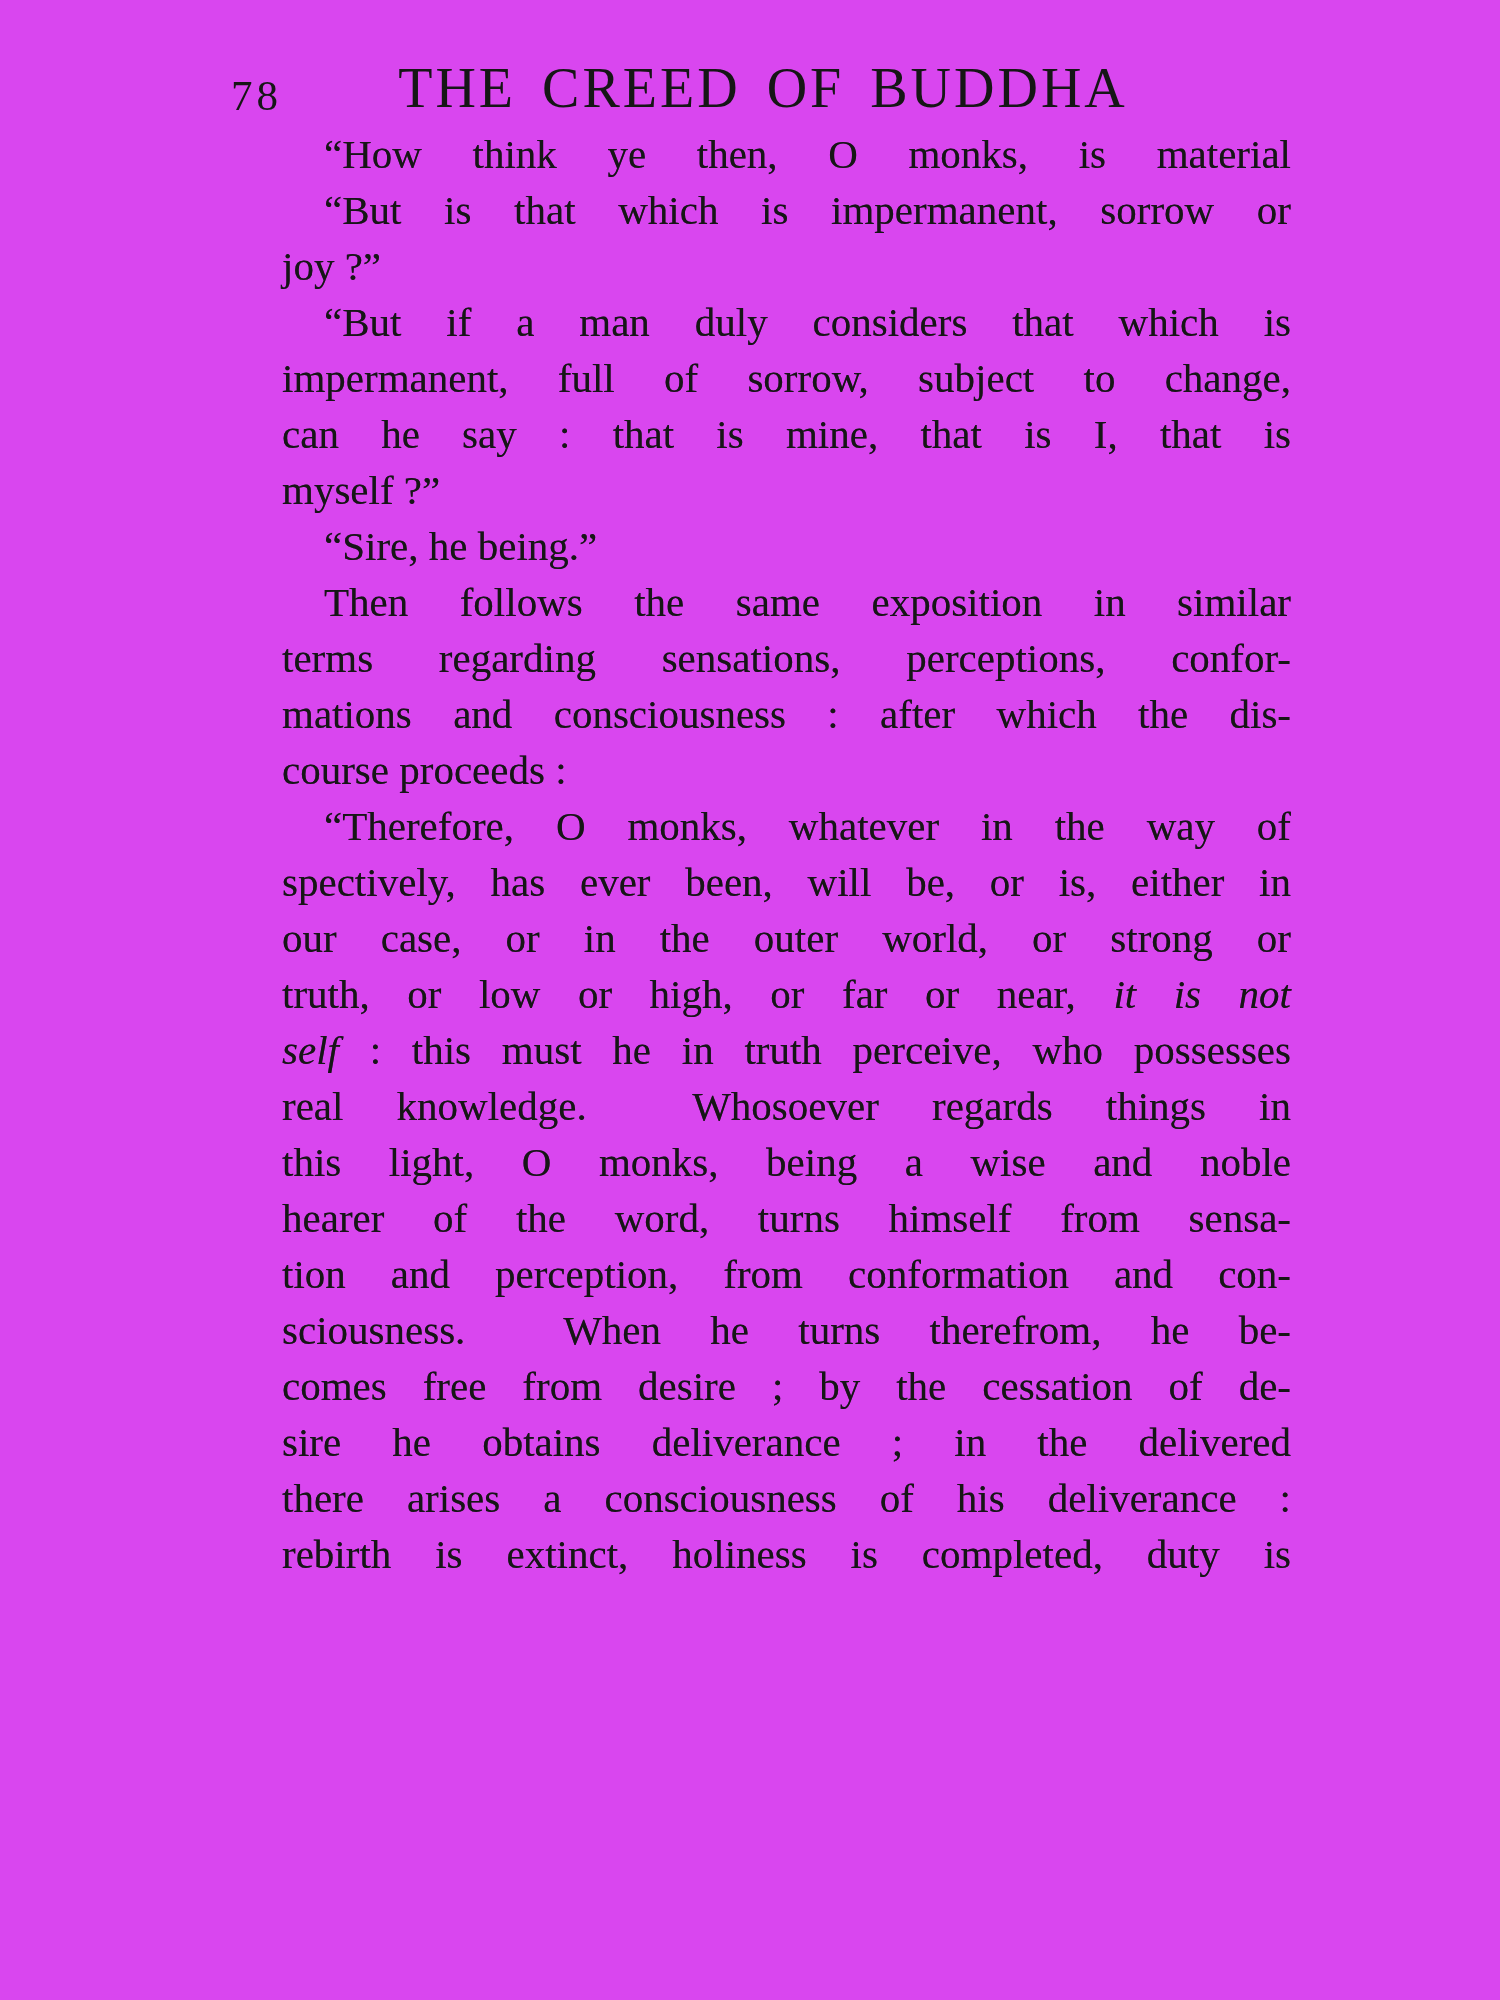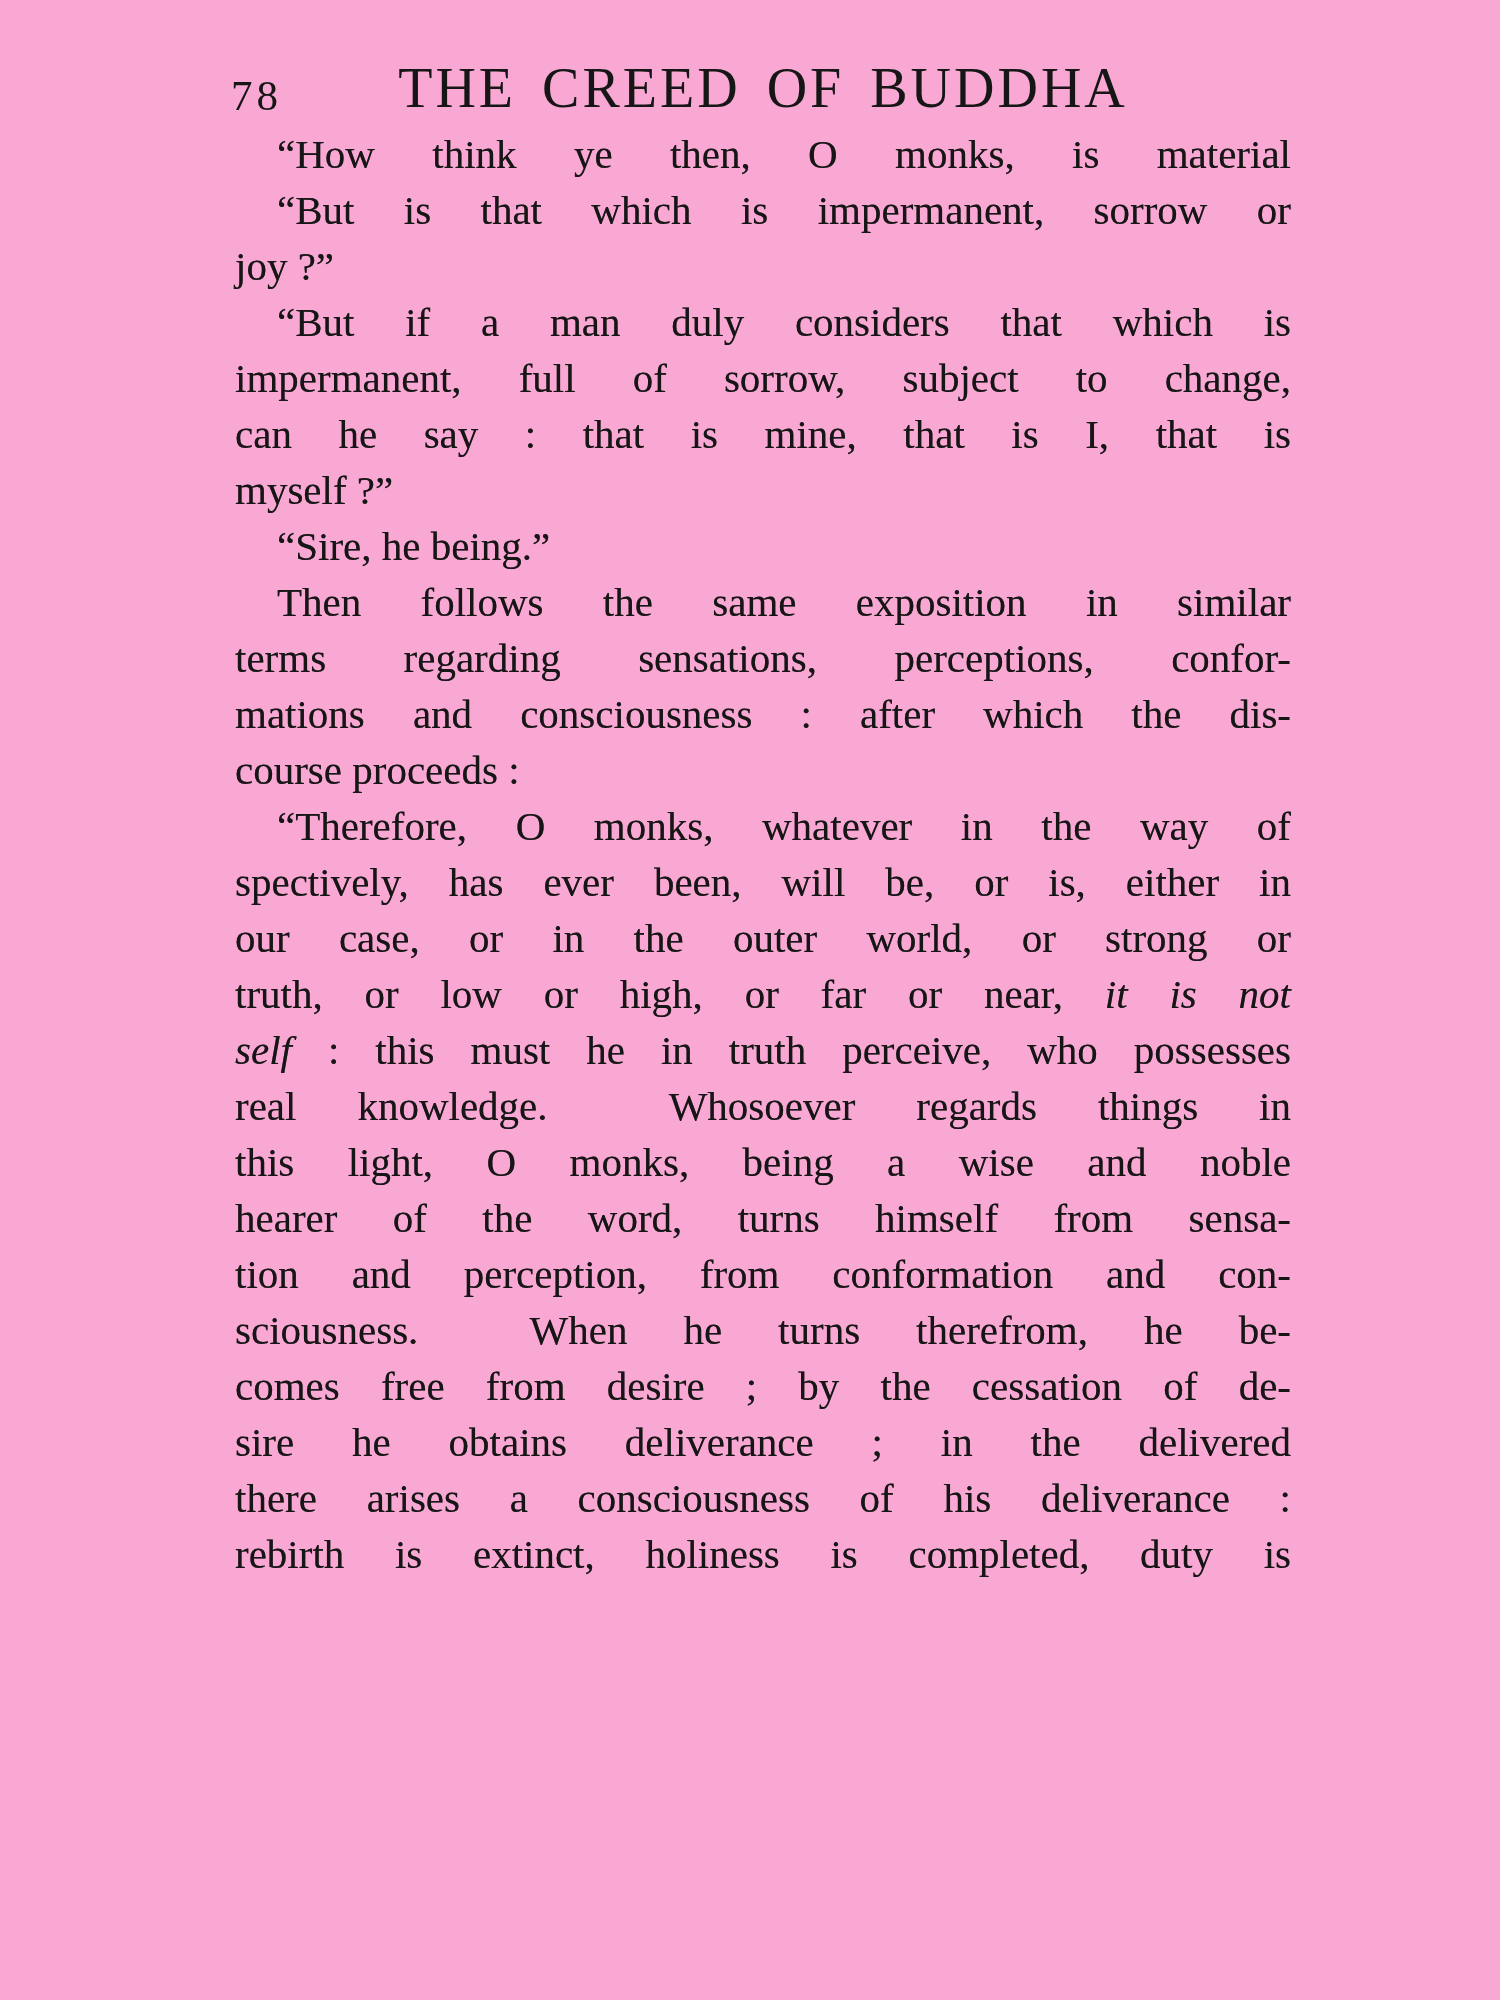--- a/index.html
+++ b/index.html
@@ -1,19 +1,19 @@
 <!DOCTYPE html>
 <html><head>
 <meta charset="utf-8">
 <style>
   html,body{margin:0;padding:0;background:#ffffff;}
   .page{
     position:relative;
     width:1500px;height:2000px;
-    background:#f9a8d4;
+    background:#d946ef;
     font-family:"Liberation Serif", "DejaVu Serif", serif;
     color:#161616;
     overflow:hidden;
   }
   .header{position:absolute;top:52px;left:235px;width:1056px;height:80px;}
   .page-number{
     position:absolute;left:-4px;top:22px;
     font-size:43px;line-height:1;
     letter-spacing:4px;
   }
@@ -22,21 +22,21 @@
     font-size:56px;line-height:1;
     letter-spacing:3px;word-spacing:9px;
     padding-top:8px;
     white-space:nowrap;
   }
   .body-text{
     position:absolute;left:235px;top:126px;width:1056px;
     font-size:41px;line-height:56px;
     text-shadow:0 0 0.5px rgba(0,0,0,0.55);
   }
-  .line{text-align:justify;text-align-last:left;}
+  .line{text-align:justify;text-align-last:left;margin-left:47px;}
   .line.justify{text-align-last:justify;}
   .line.indent{text-indent:42px;}
   .line em{font-style:italic;}
 </style>
 </head>
 <body>
 
 <div class="page">
   <div class="header">
     <div class="page-number">78</div>

